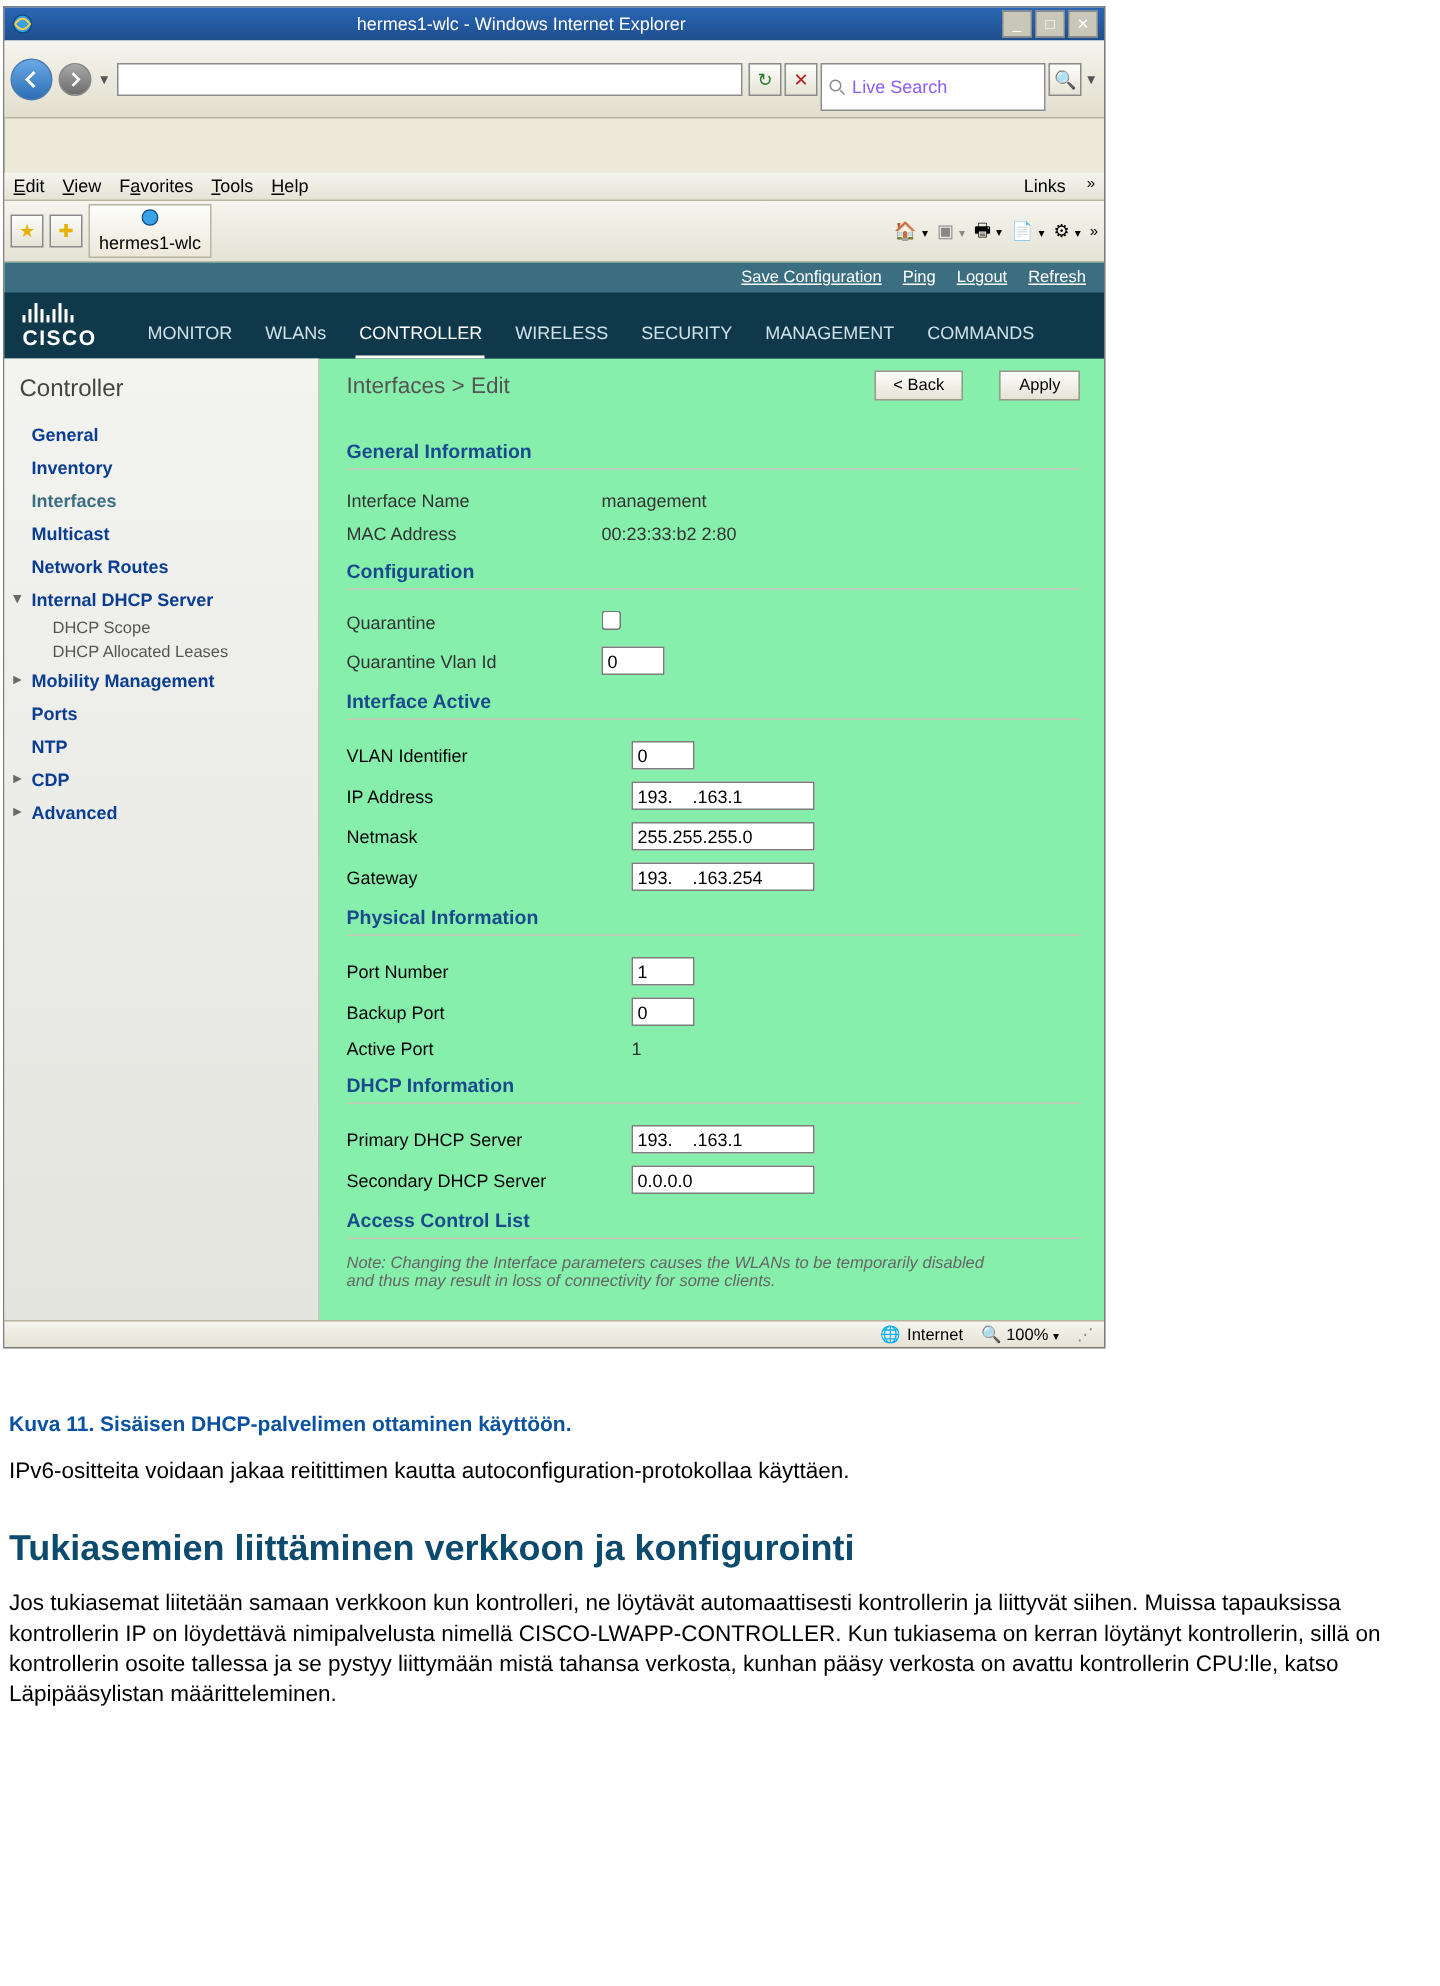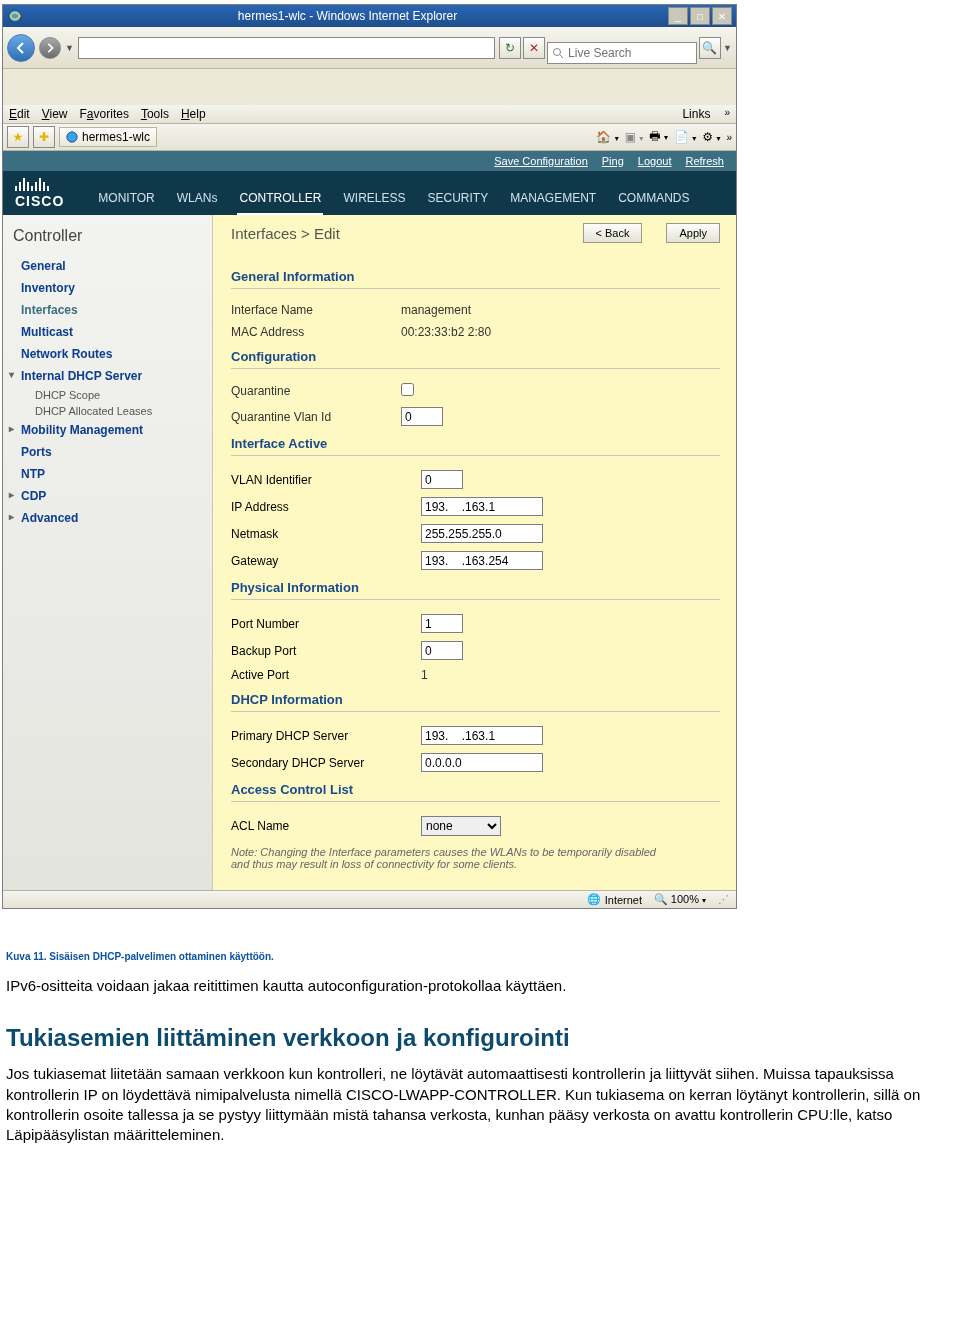--- a/index.html
+++ b/index.html
@@ -11,30 +11,30 @@
   .ie-titlebar .ie-icon { width: 16px; height: 16px; margin-right: 4px; display:flex;align-items:center;justify-content:center; }
   .ie-titlebar .title { flex: 1; text-align: center; }
   .ie-winbtns { display:flex; gap:2px; }
   .ie-winbtn { width:20px; height:18px; background:#c9c7ba; border:1px solid #888; display:flex; align-items:center; justify-content:center; font-size:10px; cursor:pointer; }
   .ie-navrow { display:flex; align-items:center; background:linear-gradient(#f5f4ee,#e2dfce); border-bottom:1px solid #b9b5a1; padding:4px; gap:4px; }
   .nav-btn { width:28px; height:28px; border-radius:14px; background:linear-gradient(#6aa9e6,#2d6fb4); border:1px solid #4b7bb0; display:flex; align-items:center; justify-content:center; color:#fff; cursor:pointer; }
   .nav-btn.fwd { background:linear-gradient(#a9a9a9,#6b6b6b); border-color:#888; width:22px; height:22px; border-radius:11px;}
   .ie-address { flex:1; height:22px; background:#fff; border:1px solid #8a8a8a; }
   .ie-searchbar { display:flex; align-items:center; gap:2px; }
   .ie-small { width:22px; height:22px; border:1px solid #8a8a8a; background:linear-gradient(#fdfdfc,#e5e3d5); display:flex; align-items:center; justify-content:center; cursor:pointer; }
-  .ie-search { height:22px; border:1px solid #8a8a8a; background:#fff; width:150px; display:flex; align-items:center; padding:0 4px; color:#737373;margin-top:11px; }
+  .ie-search { height:32px; border:1px solid #8a8a8a; background:#fff; width:150px; display:flex; align-items:center; padding:0 4px; color:#8b5cf6;margin-top:11px; }
   .ie-menubar { background:linear-gradient(#f5f4ee,#e5e3d5); border-bottom:1px solid #b9b5a1; display:flex; padding:2px 6px; gap:12px; font-size:12px;margin-top:36px; }
   .ie-menubar span { cursor:pointer; }
   .ie-menubar .links { margin-left:auto; }
   .ie-tabrow { background:linear-gradient(#f5f4ee,#e5e3d5); border-bottom:1px solid #b9b5a1; display:flex; align-items:center; padding:2px 4px; gap:4px; }
-  .ie-tab { background:linear-gradient(#fdfdfc,#ece9da); border:1px solid #b9b5a1; padding:2px 6px; display:flex; align-items:center; gap:4px; max-width:280px; }
+  .ie-tab { background:linear-gradient(#fdfdfc,#ece9da); border:1px solid #b9b5a1; padding:2px 6px; display:flex; align-items:center; gap:4px; max-width:280px;flex-direction:column; }
   .ie-toolicons { margin-left:auto; display:flex; align-items:center; gap:6px; }
 
   
-  .wlc { background:#fef9c3; }
+  .wlc { background:#86efac; }
   .wlc-top { background:#3c6e82; color:#fff; }
   .wlc-toprow { display:flex; justify-content:flex-end; padding:4px 12px; gap:14px; font-size:11px; }
   .wlc-toprow span { cursor:pointer; text-decoration:underline; }
   .wlc-navrow { background:#10384b; display:flex; align-items:flex-end; padding:0 8px; }
   .cisco-logo { color:#fff; padding:4px 12px 6px 4px; }
   .cisco-bars { display:flex; gap:2px; align-items:flex-end; height:16px; margin-bottom:2px;}
   .cisco-bars i { width:2px; background:#fff; display:inline-block; }
   .cisco-text { font-weight:bold; font-size:14px; letter-spacing:1px; }
   .wlc-tabs { display:flex; gap:18px; margin-left:20px; }
   .wlc-tab { color:#cfe2ea; font-size:12px; padding:6px 2px 8px 2px; cursor:pointer; }
@@ -62,21 +62,21 @@
   input.med  { width:122px; }
   select.fld { border:1px solid #7d7d7d; height:20px; font-size:12px; width:80px; }
   .note { color:#666; font-style:italic; font-size:11px; margin-top:6px; max-width:430px; }
 
   .ie-status { background:linear-gradient(#f5f4ee,#e5e3d5); border-top:1px solid #b9b5a1; display:flex; align-items:center; padding:2px 6px; font-size:11px; gap:12px; }
   .ie-status .spacer { flex:1; }
   .zone { display:flex; align-items:center; gap:4px; }
 
   
   .doc { padding:20px 6px 0 6px; font-family: Arial, Helvetica, sans-serif; }
-  .caption { color:#0b53a0; font-weight:bold; font-size:10px; margin:22px 0 14px 0; }
+  .caption { color:#0b53a0; font-weight:bold; font-size:14px; margin:22px 0 14px 0; }
   .bodytext { font-size:15px; line-height:1.35; margin-bottom:14px; }
   .doc-h2 { color:#0c4a6e; font-size:24px; font-weight:bold; margin:28px 0 12px 0; }
 
   .u { text-decoration: underline; text-decoration-color: currentColor; }
 </style>
 </head>
 <body>
 
 <div class="ie-window">
 
@@ -281,24 +281,20 @@
         <div class="kvrow">
             <div class="is">Primary DHCP Server</div>
             <div><input type="text" class="fld med" value="193.    .163.1" style=""></div>
           </div>
         <div class="kvrow">
             <div class="is">Secondary DHCP Server</div>
             <div><input type="text" class="fld med" value="0.0.0.0" style=""></div>
           </div>
 
         <div class="sect-title">Access Control List</div>
-        <div class="kvrow">
-            <div class="is">ACL Name</div>
-            <div><select class="fld"><option>none</option></select></div>
-          </div>
 
         <div class="note">Note: Changing the Interface parameters causes the WLANs to be temporarily disabled and thus may result in loss of connectivity for some clients.</div>
       </div>
     </div>
   </div>
 
   <div class="ie-status">
     <div class="spacer"></div>
     <div class="zone">
       <span>🌐</span>

